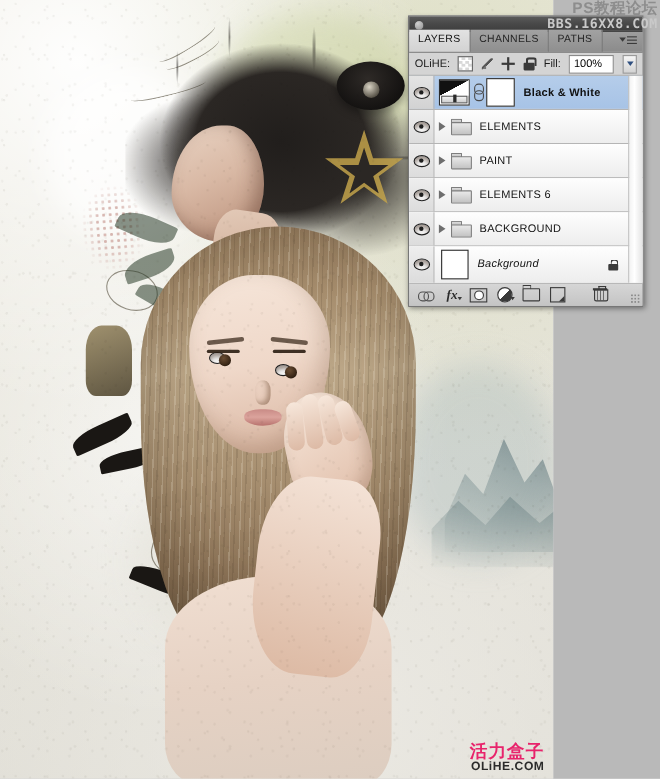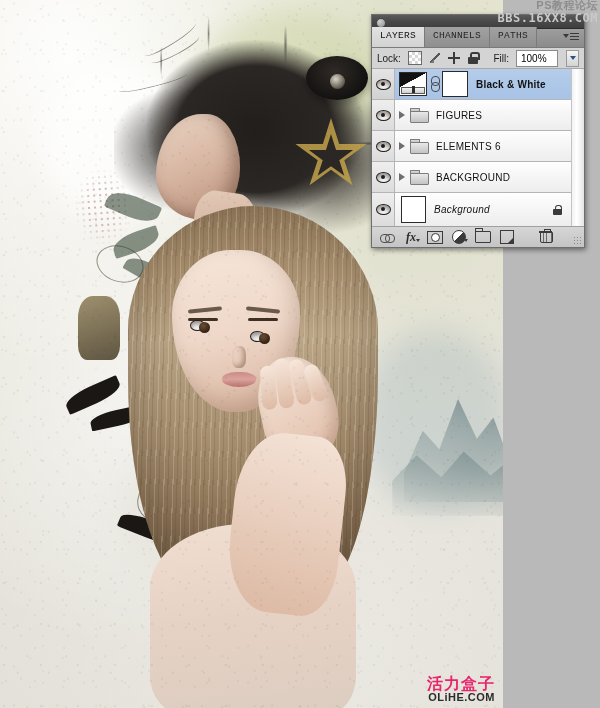--- a/index.html
+++ b/index.html
@@ -205,21 +205,21 @@
   
   #wm-bottom{
     position:absolute;right:8px;bottom:4px;text-align:right;line-height:1.05;
     z-index:8;
   }
   #wm-bottom .cn{color:#e8246c;font-size:16px;font-weight:bold;letter-spacing:1px;}
   #wm-bottom .en{color:#2b2b2b;font-size:11px;font-weight:bold;letter-spacing:.5px;}
 
   
   #wm-top{position:absolute;right:2px;top:0;text-align:right;line-height:1.05;z-index:30;}
-  #wm-top .cn{color:#8d8d8d;font-size:11px;font-weight:bold;letter-spacing:.5px;}
+  #wm-top .cn{color:#8d8d8d;font-size:14px;font-weight:bold;letter-spacing:.5px;}
   #wm-top .en{color:#c9c9c9;font-size:12px;font-weight:bold;letter-spacing:.5px;
               font-family:"DejaVu Sans Mono",monospace;}
 
   
   #layers-panel{
     position:absolute;left:371px;top:14px;width:212px;
     background:#d4d4d4;
     border:1px solid #6e6e6e;
     box-shadow:1px 2px 5px rgba(0,0,0,.45);
     font-size:10px;color:#000;
@@ -231,21 +231,21 @@
     border-bottom:1px solid #2c2c2c;position:relative;
   }
   .close-dot{
     position:absolute;left:4px;top:3px;width:8px;height:8px;border-radius:50%;
     background:radial-gradient(circle at 35% 30%,#cfcfcf,#8e8e8e);
     border:1px solid #4a4a4a;
   }
   .tabs-row{
     display:flex;align-items:flex-end;height:18px;
     background:linear-gradient(180deg,#9d9d9d,#8b8b8b);
-    border-bottom:1px solid #7a7a7a;position:relative;font-family:Liberation Mono, monospace;
+    border-bottom:1px solid #7a7a7a;position:relative;
   }
   .tab{
     padding:2px 8px 2px;height:16px;line-height:14px;font-size:9.5px;
     letter-spacing:.3px;color:#262626;
     border-right:1px solid #7a7a7a;
     background:linear-gradient(180deg,#a2a2a2,#8f8f8f);
     cursor:default;
   }
   .tab.active{
     background:linear-gradient(180deg,#e2e2e2,#d2d2d2);
@@ -569,21 +569,21 @@
       <span class="bars">
           <i></i>
           <i></i>
           <i></i>
         </span>
     </div>
   </div>
 
 
   <div class="lock-row">
-    <span class="lbl">Lock:</span>
+    <span class="lbl">OLiHE:</span>
     <span class="lock-icons">
       <span class="ic ic-trans"></span>
       <span class="ic ic-brush"></span>
       <span class="ic ic-move"></span>
       <span class="ic ic-lock">
         <i class="body"></i>
           <i class="shk"></i>
       </span>
     </span>
     <span class="lbl">Fill:</span>
@@ -616,53 +616,68 @@
             <i class="pupil"></i>
           </span>
       </div>
       <div class="tri-disc">
           <i></i>
         </div>
       <div class="folder">
         <span class="tab-f"></span>
           <span class="body-f"></span>
       </div>
-      <div class="layer-name">FIGURES</div>
-    </div>
-
+      <div class="layer-name">ELEMENTS</div>
+    </div>
 
     <div class="layer-row">
       <div class="eye-cell">
         <span class="eye">
             <i class="pupil"></i>
           </span>
       </div>
       <div class="tri-disc">
           <i></i>
         </div>
       <div class="folder">
         <span class="tab-f"></span>
           <span class="body-f"></span>
       </div>
-      <div class="layer-name">ELEMENTS 6</div>
+      <div class="layer-name">PAINT</div>
     </div>
 
     <div class="layer-row">
       <div class="eye-cell">
         <span class="eye">
             <i class="pupil"></i>
           </span>
       </div>
       <div class="tri-disc">
           <i></i>
         </div>
       <div class="folder">
         <span class="tab-f"></span>
           <span class="body-f"></span>
       </div>
+      <div class="layer-name">ELEMENTS 6</div>
+    </div>
+
+    <div class="layer-row">
+      <div class="eye-cell">
+        <span class="eye">
+            <i class="pupil"></i>
+          </span>
+      </div>
+      <div class="tri-disc">
+          <i></i>
+        </div>
+      <div class="folder">
+        <span class="tab-f"></span>
+          <span class="body-f"></span>
+      </div>
       <div class="layer-name">BACKGROUND</div>
     </div>
 
     <div class="layer-row" style="height:33px;border-bottom:none;">
       <div class="eye-cell">
         <span class="eye">
             <i class="pupil"></i>
           </span>
       </div>
       <div class="thumb-white"></div>

